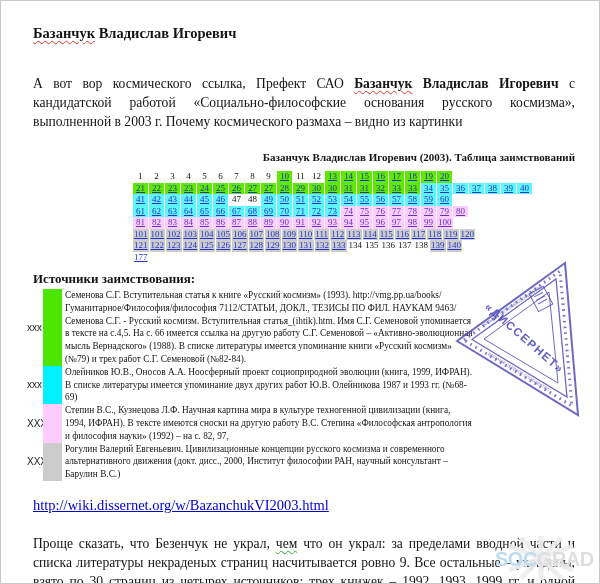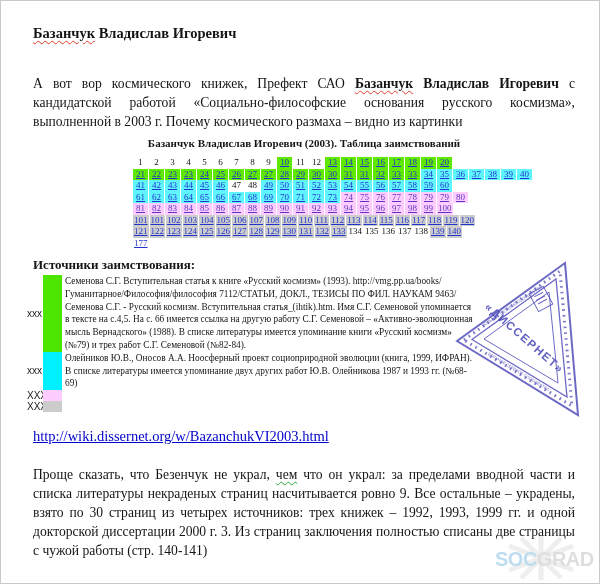--- a/index.html
+++ b/index.html
@@ -16,21 +16,21 @@
   }
   .doc-title{
     font-size:14.5px;font-weight:bold;margin:0 0 32px 0;
   }
   .sp-red{text-decoration-line:underline;text-decoration-style:wavy;text-decoration-color:#e23b2e;text-decoration-thickness:1px;text-underline-offset:2px;margin-top:44px;}
   .sp-green{text-decoration-line:underline;text-decoration-style:wavy;text-decoration-color:#2faa3c;text-decoration-thickness:1px;text-underline-offset:2px;}
   .para{
     font-size:13.6px;line-height:19px;text-align:justify;margin:0;
   }
   .tbl-caption{
-    font-size:11px;font-weight:bold;text-align:center;margin:6px 0 8px 0;
+    font-size:11px;font-weight:bold;text-align:right;margin:20px 0 8px 0;
   }
   .grid{margin:0 0 8px 100px;}
   .grid-row{white-space:nowrap;line-height:11.5px;height:11.5px;}
   .grid-cell{
     display:inline-block;min-width:13px;padding:0 1px;margin-right:1px;
     font-size:9px;text-align:center;vertical-align:top;
   }
   .grid-cell.link{text-decoration:underline;color:#2233cc;cursor:pointer;}
   .grid-cell.plain{color:#111;text-decoration:none;}
   .src-heading{font-size:13px;font-weight:bold;margin:4px 0 2px 0;}
@@ -54,21 +54,21 @@
   .stamp{position:absolute;left:450px;top:256px;pointer-events:none;}
   .watermark{position:absolute;right:4px;bottom:3px;pointer-events:none;}
 </style>
 </head>
 <body>
 
 
 
 <h1 class="doc-title"><span class="sp-red">Базанчук</span><span> Владислав Игоревич</span></h1>
 
-<p class="para"><span>А вот вор космического книжек, Префект САО </span><b><span class="sp-red">Базанчук</span><span> Владислав Игоревич</span></b><span> с кандидатской работой «Социально-философские основания русского космизма», выполненной в 2003 г. Почему космического размаха – видно из картинки</span></p>
+<p class="para"><span>А вот вор космического ссылка, Префект САО </span><b><span class="sp-red">Базанчук</span><span> Владислав Игоревич</span></b><span> с кандидатской работой «Социально-философские основания русского космизма», выполненной в 2003 г. Почему космического размаха – видно из картинки</span></p>
 
 <div class="tbl-caption">Базанчук Владислав Игоревич (2003). Таблица заимствований</div>
 
 <div class="grid">
     <div class="grid-row"><span class="grid-cell plain" style="background: transparent;">1</span><span class="grid-cell plain" style="background: transparent;">2</span><span class="grid-cell plain" style="background: transparent;">3</span><span class="grid-cell plain" style="background: transparent;">4</span><span class="grid-cell plain" style="background: transparent;">5</span><span class="grid-cell plain" style="background: transparent;">6</span><span class="grid-cell plain" style="background: transparent;">7</span><span class="grid-cell plain" style="background: transparent;">8</span><span class="grid-cell plain" style="background: transparent;">9</span><span class="grid-cell link" style="background: rgb(95, 232, 0); color: rgb(34, 51, 204);">10</span><span class="grid-cell plain" style="background: transparent;">11</span><span class="grid-cell plain" style="background: transparent;">12</span><span class="grid-cell link" style="background: rgb(95, 232, 0); color: rgb(34, 51, 204);">13</span><span class="grid-cell link" style="background: rgb(95, 232, 0); color: rgb(34, 51, 204);">14</span><span class="grid-cell link" style="background: rgb(95, 232, 0); color: rgb(34, 51, 204);">15</span><span class="grid-cell link" style="background: rgb(95, 232, 0); color: rgb(34, 51, 204);">16</span><span class="grid-cell link" style="background: rgb(95, 232, 0); color: rgb(34, 51, 204);">17</span><span class="grid-cell link" style="background: rgb(95, 232, 0); color: rgb(34, 51, 204);">18</span><span class="grid-cell link" style="background: rgb(95, 232, 0); color: rgb(34, 51, 204);">19</span><span class="grid-cell link" style="background: rgb(95, 232, 0); color: rgb(34, 51, 204);">20</span></div>
     <div class="grid-row"><span class="grid-cell link" style="background: rgb(95, 232, 0); color: rgb(34, 51, 204);">21</span><span class="grid-cell link" style="background: rgb(95, 232, 0); color: rgb(34, 51, 204);">22</span><span class="grid-cell link" style="background: rgb(95, 232, 0); color: rgb(34, 51, 204);">23</span><span class="grid-cell link" style="background: rgb(95, 232, 0); color: rgb(34, 51, 204);">23</span><span class="grid-cell link" style="background: rgb(95, 232, 0); color: rgb(34, 51, 204);">24</span><span class="grid-cell link" style="background: rgb(95, 232, 0); color: rgb(34, 51, 204);">25</span><span class="grid-cell link" style="background: rgb(95, 232, 0); color: rgb(34, 51, 204);">26</span><span class="grid-cell link" style="background: rgb(95, 232, 0); color: rgb(34, 51, 204);">27</span><span class="grid-cell link" style="background: rgb(95, 232, 0); color: rgb(34, 51, 204);">27</span><span class="grid-cell link" style="background: rgb(95, 232, 0); color: rgb(34, 51, 204);">28</span><span class="grid-cell link" style="background: rgb(95, 232, 0); color: rgb(34, 51, 204);">29</span><span class="grid-cell link" style="background: rgb(95, 232, 0); color: rgb(34, 51, 204);">30</span><span class="grid-cell link" style="background: rgb(95, 232, 0); color: rgb(34, 51, 204);">30</span><span class="grid-cell link" style="background: rgb(95, 232, 0); color: rgb(34, 51, 204);">31</span><span class="grid-cell link" style="background: rgb(95, 232, 0); color: rgb(34, 51, 204);">31</span><span class="grid-cell link" style="background: rgb(95, 232, 0); color: rgb(34, 51, 204);">32</span><span class="grid-cell link" style="background: rgb(95, 232, 0); color: rgb(34, 51, 204);">33</span><span class="grid-cell link" style="background: rgb(95, 232, 0); color: rgb(34, 51, 204);">33</span><span class="grid-cell link" style="background: rgb(95, 245, 255); color: rgb(34, 51, 204);">34</span><span class="grid-cell link" style="background: rgb(95, 245, 255); color: rgb(34, 51, 204);">35</span><span class="grid-cell link" style="background: rgb(95, 245, 255); color: rgb(34, 51, 204);">36</span><span class="grid-cell link" style="background: rgb(95, 245, 255); color: rgb(34, 51, 204);">37</span><span class="grid-cell link" style="background: rgb(95, 245, 255); color: rgb(34, 51, 204);">38</span><span class="grid-cell link" style="background: rgb(95, 245, 255); color: rgb(34, 51, 204);">39</span><span class="grid-cell link" style="background: rgb(95, 245, 255); color: rgb(34, 51, 204);">40</span></div>
     <div class="grid-row"><span class="grid-cell link" style="background: rgb(95, 245, 255); color: rgb(34, 51, 204);">41</span><span class="grid-cell link" style="background: rgb(95, 245, 255); color: rgb(34, 51, 204);">42</span><span class="grid-cell link" style="background: rgb(95, 245, 255); color: rgb(34, 51, 204);">43</span><span class="grid-cell link" style="background: rgb(95, 245, 255); color: rgb(34, 51, 204);">44</span><span class="grid-cell link" style="background: rgb(95, 245, 255); color: rgb(34, 51, 204);">45</span><span class="grid-cell link" style="background: rgb(95, 245, 255); color: rgb(34, 51, 204);">46</span><span class="grid-cell plain" style="background: transparent;">47</span><span class="grid-cell plain" style="background: transparent;">48</span><span class="grid-cell link" style="background: rgb(95, 245, 255); color: rgb(34, 51, 204);">49</span><span class="grid-cell link" style="background: rgb(95, 245, 255); color: rgb(34, 51, 204);">50</span><span class="grid-cell link" style="background: rgb(95, 245, 255); color: rgb(34, 51, 204);">51</span><span class="grid-cell link" style="background: rgb(95, 245, 255); color: rgb(34, 51, 204);">52</span><span class="grid-cell link" style="background: rgb(95, 245, 255); color: rgb(34, 51, 204);">53</span><span class="grid-cell link" style="background: rgb(95, 245, 255); color: rgb(34, 51, 204);">54</span><span class="grid-cell link" style="background: rgb(95, 245, 255); color: rgb(34, 51, 204);">55</span><span class="grid-cell link" style="background: rgb(95, 245, 255); color: rgb(34, 51, 204);">56</span><span class="grid-cell link" style="background: rgb(95, 245, 255); color: rgb(34, 51, 204);">57</span><span class="grid-cell link" style="background: rgb(95, 245, 255); color: rgb(34, 51, 204);">58</span><span class="grid-cell link" style="background: rgb(95, 245, 255); color: rgb(34, 51, 204);">59</span><span class="grid-cell link" style="background: rgb(95, 245, 255); color: rgb(34, 51, 204);">60</span></div>
     <div class="grid-row"><span class="grid-cell link" style="background: rgb(95, 245, 255); color: rgb(34, 51, 204);">61</span><span class="grid-cell link" style="background: rgb(95, 245, 255); color: rgb(34, 51, 204);">62</span><span class="grid-cell link" style="background: rgb(95, 245, 255); color: rgb(34, 51, 204);">63</span><span class="grid-cell link" style="background: rgb(95, 245, 255); color: rgb(34, 51, 204);">64</span><span class="grid-cell link" style="background: rgb(95, 245, 255); color: rgb(34, 51, 204);">65</span><span class="grid-cell link" style="background: rgb(95, 245, 255); color: rgb(34, 51, 204);">66</span><span class="grid-cell link" style="background: rgb(95, 245, 255); color: rgb(34, 51, 204);">67</span><span class="grid-cell link" style="background: rgb(95, 245, 255); color: rgb(34, 51, 204);">68</span><span class="grid-cell link" style="background: rgb(95, 245, 255); color: rgb(34, 51, 204);">69</span><span class="grid-cell link" style="background: rgb(95, 245, 255); color: rgb(34, 51, 204);">70</span><span class="grid-cell link" style="background: rgb(95, 245, 255); color: rgb(34, 51, 204);">71</span><span class="grid-cell link" style="background: rgb(95, 245, 255); color: rgb(34, 51, 204);">72</span><span class="grid-cell link" style="background: rgb(95, 245, 255); color: rgb(34, 51, 204);">73</span><span class="grid-cell link" style="background: rgb(255, 204, 255); color: rgb(90, 53, 192);">74</span><span class="grid-cell link" style="background: rgb(255, 204, 255); color: rgb(90, 53, 192);">75</span><span class="grid-cell link" style="background: rgb(255, 204, 255); color: rgb(90, 53, 192);">76</span><span class="grid-cell link" style="background: rgb(255, 204, 255); color: rgb(90, 53, 192);">77</span><span class="grid-cell link" style="background: rgb(255, 204, 255); color: rgb(90, 53, 192);">78</span><span class="grid-cell link" style="background: rgb(255, 204, 255); color: rgb(90, 53, 192);">79</span><span class="grid-cell link" style="background: rgb(255, 204, 255); color: rgb(90, 53, 192);">79</span><span class="grid-cell link" style="background: rgb(255, 204, 255); color: rgb(90, 53, 192);">80</span></div>
     <div class="grid-row"><span class="grid-cell link" style="background: rgb(255, 204, 255); color: rgb(90, 53, 192);">81</span><span class="grid-cell link" style="background: rgb(255, 204, 255); color: rgb(90, 53, 192);">82</span><span class="grid-cell link" style="background: rgb(255, 204, 255); color: rgb(90, 53, 192);">83</span><span class="grid-cell link" style="background: rgb(255, 204, 255); color: rgb(90, 53, 192);">84</span><span class="grid-cell link" style="background: rgb(255, 204, 255); color: rgb(90, 53, 192);">85</span><span class="grid-cell link" style="background: rgb(255, 204, 255); color: rgb(90, 53, 192);">86</span><span class="grid-cell link" style="background: rgb(255, 204, 255); color: rgb(90, 53, 192);">87</span><span class="grid-cell link" style="background: rgb(255, 204, 255); color: rgb(90, 53, 192);">88</span><span class="grid-cell link" style="background: rgb(255, 204, 255); color: rgb(90, 53, 192);">89</span><span class="grid-cell link" style="background: rgb(255, 204, 255); color: rgb(90, 53, 192);">90</span><span class="grid-cell link" style="background: rgb(255, 204, 255); color: rgb(90, 53, 192);">91</span><span class="grid-cell link" style="background: rgb(255, 204, 255); color: rgb(90, 53, 192);">92</span><span class="grid-cell link" style="background: rgb(255, 204, 255); color: rgb(90, 53, 192);">93</span><span class="grid-cell link" style="background: rgb(255, 204, 255); color: rgb(90, 53, 192);">94</span><span class="grid-cell link" style="background: rgb(255, 204, 255); color: rgb(90, 53, 192);">95</span><span class="grid-cell link" style="background: rgb(255, 204, 255); color: rgb(90, 53, 192);">96</span><span class="grid-cell link" style="background: rgb(255, 204, 255); color: rgb(90, 53, 192);">97</span><span class="grid-cell link" style="background: rgb(255, 204, 255); color: rgb(90, 53, 192);">98</span><span class="grid-cell link" style="background: rgb(255, 204, 255); color: rgb(90, 53, 192);">99</span><span class="grid-cell link" style="background: rgb(255, 204, 255); color: rgb(90, 53, 192);">100</span></div>
     <div class="grid-row"><span class="grid-cell link" style="background: rgb(204, 204, 204); color: rgb(34, 51, 204);">101</span><span class="grid-cell link" style="background: rgb(204, 204, 204); color: rgb(34, 51, 204);">101</span><span class="grid-cell link" style="background: rgb(204, 204, 204); color: rgb(34, 51, 204);">102</span><span class="grid-cell link" style="background: rgb(204, 204, 204); color: rgb(34, 51, 204);">103</span><span class="grid-cell link" style="background: rgb(204, 204, 204); color: rgb(34, 51, 204);">104</span><span class="grid-cell link" style="background: rgb(204, 204, 204); color: rgb(34, 51, 204);">105</span><span class="grid-cell link" style="background: rgb(204, 204, 204); color: rgb(34, 51, 204);">106</span><span class="grid-cell link" style="background: rgb(204, 204, 204); color: rgb(34, 51, 204);">107</span><span class="grid-cell link" style="background: rgb(204, 204, 204); color: rgb(34, 51, 204);">108</span><span class="grid-cell link" style="background: rgb(204, 204, 204); color: rgb(34, 51, 204);">109</span><span class="grid-cell link" style="background: rgb(204, 204, 204); color: rgb(34, 51, 204);">110</span><span class="grid-cell link" style="background: rgb(204, 204, 204); color: rgb(34, 51, 204);">111</span><span class="grid-cell link" style="background: rgb(204, 204, 204); color: rgb(34, 51, 204);">112</span><span class="grid-cell link" style="background: rgb(204, 204, 204); color: rgb(34, 51, 204);">113</span><span class="grid-cell link" style="background: rgb(204, 204, 204); color: rgb(34, 51, 204);">114</span><span class="grid-cell link" style="background: rgb(204, 204, 204); color: rgb(34, 51, 204);">115</span><span class="grid-cell link" style="background: rgb(204, 204, 204); color: rgb(34, 51, 204);">116</span><span class="grid-cell link" style="background: rgb(204, 204, 204); color: rgb(34, 51, 204);">117</span><span class="grid-cell link" style="background: rgb(204, 204, 204); color: rgb(34, 51, 204);">118</span><span class="grid-cell link" style="background: rgb(204, 204, 204); color: rgb(34, 51, 204);">119</span><span class="grid-cell link" style="background: rgb(204, 204, 204); color: rgb(34, 51, 204);">120</span></div>
@@ -85,24 +85,26 @@
       <div class="src-text">Семенова С.Г. Вступительная статья к книге «Русский космизм» (1993). http://vmg.pp.ua/books/Гуманитарное/Философия/философия 7112/СТАТЬИ, ДОКЛ., ТЕЗИСЫ ПО ФИЛ. НАУКАМ 9463/ Семенова С.Г. - Русский космизм. Вступительная статья_(ihtik).htm. Имя С.Г. Семеновой упоминается в тексте на с.4,5. На с. 66 имеется ссылка на другую работу С.Г. Семеновой – «Активно-эволюционная мысль Вернадского» (1988). В списке литературы имеется упоминание книги «Русский космизм» (№79) и трех работ С.Г. Семеновой (№82-84).</div>
     </div>
     <div class="src-row">
       <span class="src-marker">ххх</span>
       <div class="src-swatch" style="background: rgb(0, 240, 255);"></div>
       <div class="src-text">Олейников Ю.В., Оносов А.А. Ноосферный проект социоприродной эволюции (книга, 1999, ИФРАН). В списке литературы имеется упоминание двух других работ Ю.В. Олейникова 1987 и 1993 гг. (№68-69)</div>
     </div>
     <div class="src-row">
       <span class="src-marker">ХХХ</span>
       <div class="src-swatch" style="background: rgb(255, 204, 255);"></div>
+      <div class="src-text">Степин В.С., Кузнецова Л.Ф. Научная картина мира в культуре техногенной цивилизации (книга, 1994, ИФРАН). В тексте имеются сноски на другую работу В.С. Степина «Философская антропология и философия науки» (1992) – на с. 82, 97,</div>
     </div>
     <div class="src-row">
       <span class="src-marker">ХХХ</span>
       <div class="src-swatch" style="background: rgb(204, 204, 204);"></div>
+      <div class="src-text">Рогулин Валерий Евгеньевич. Цивилизационные концепции русского космизма и современного альтернативного движения (докт. дисс., 2000, Институт философии РАН, научный консультант – Барулин В.С.)</div>
     </div>
   </div>
 
 <a class="wiki-link">http://wiki.dissernet.org/w/BazanchukVI2003.html</a>
 
 <p class="para outro"><span>Проще сказать, что Безенчук не украл, </span><span class="sp-green">чем</span><span> что он украл: за пределами вводной части и списка литературы некраденых страниц насчитывается ровно 9. Все остальные – украдены, взято по 30 страниц из четырех источников: трех книжек – 1992, 1993, 1999 гг. и одной докторской диссертации 2000 г. 3. Из страниц заключения полностью списаны две страницы с чужой работы (стр. 140-141)</span></p>
 
 <svg class="stamp" width="152" height="166" viewBox="0 0 152 166">
   <g fill="none" stroke="#4b49b8" opacity="0.82">
     <polygon points="6,84 114,6 127,158" stroke-width="2"></polygon>

